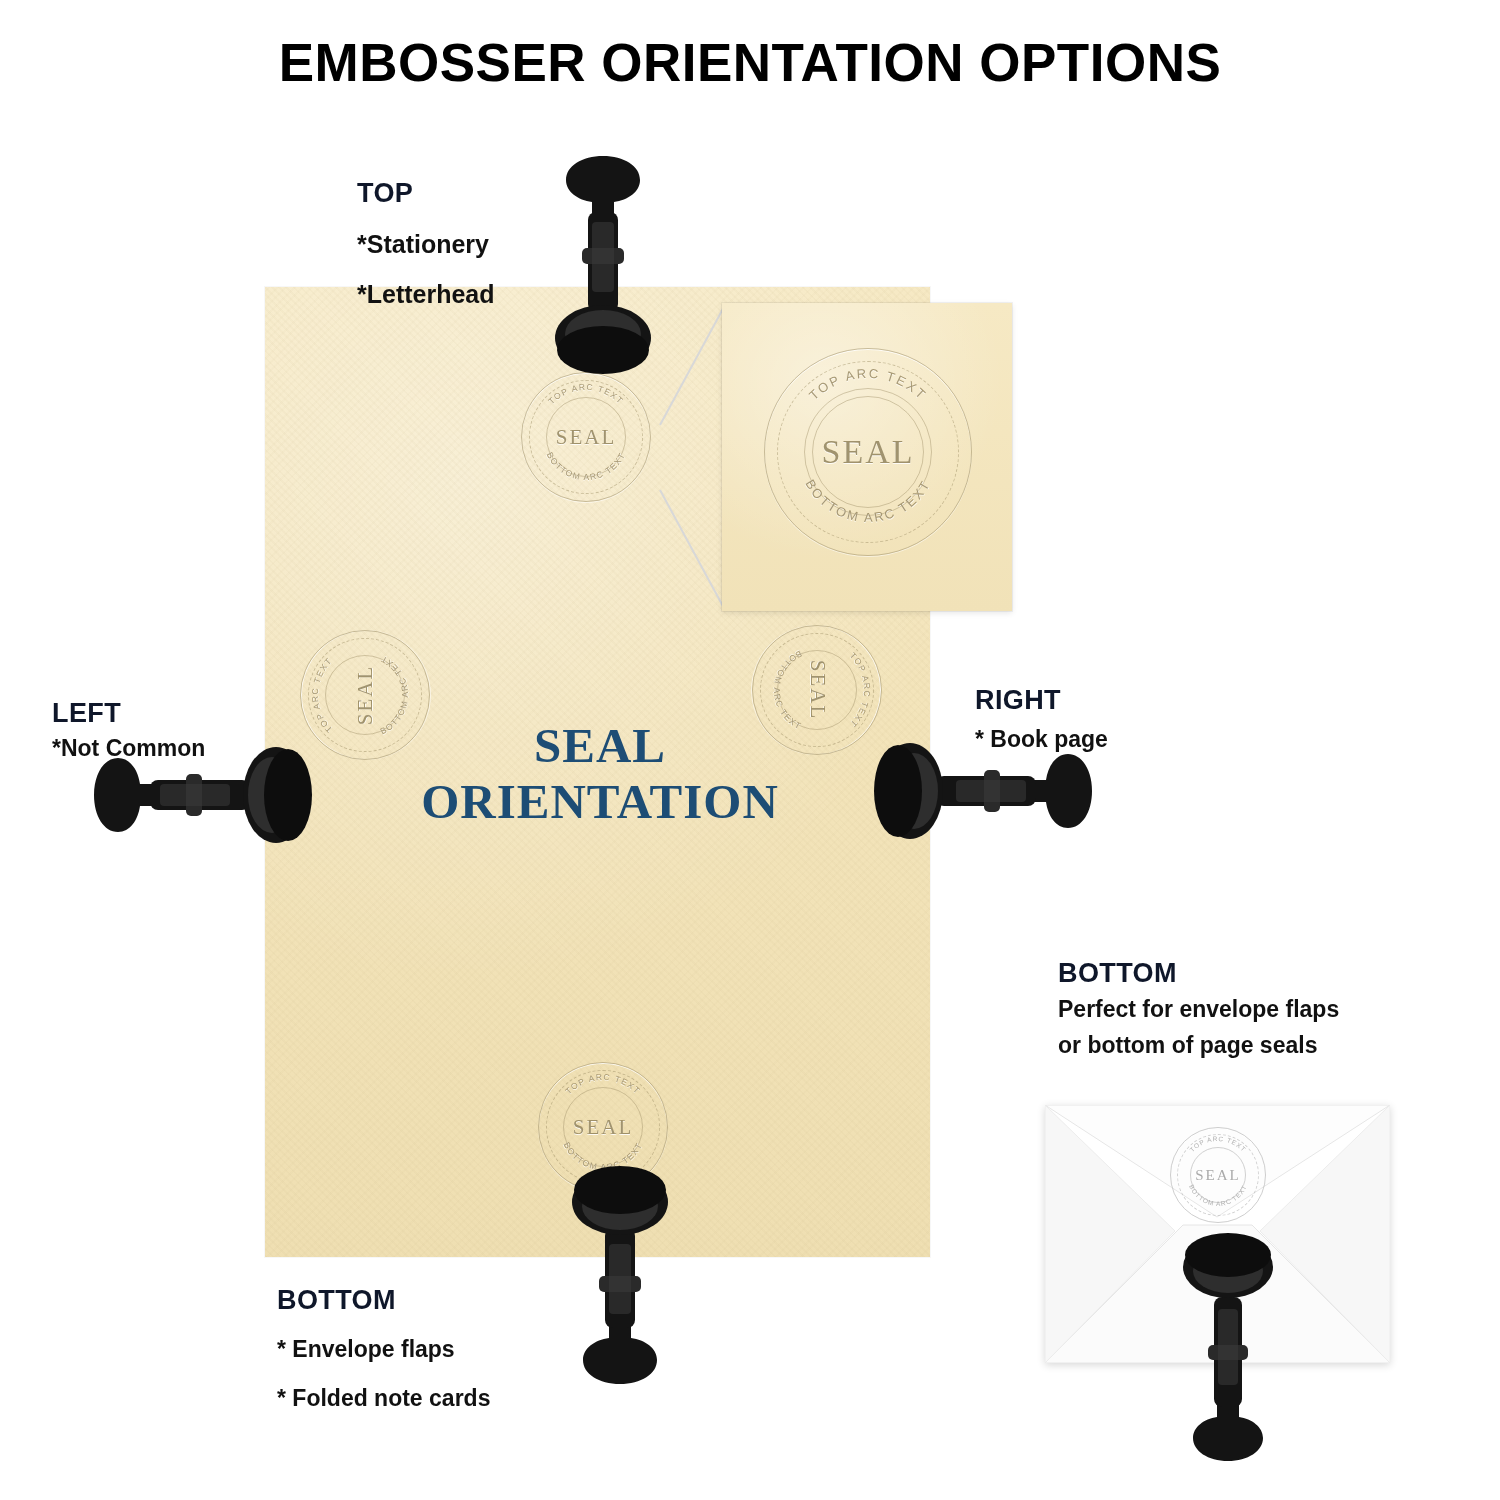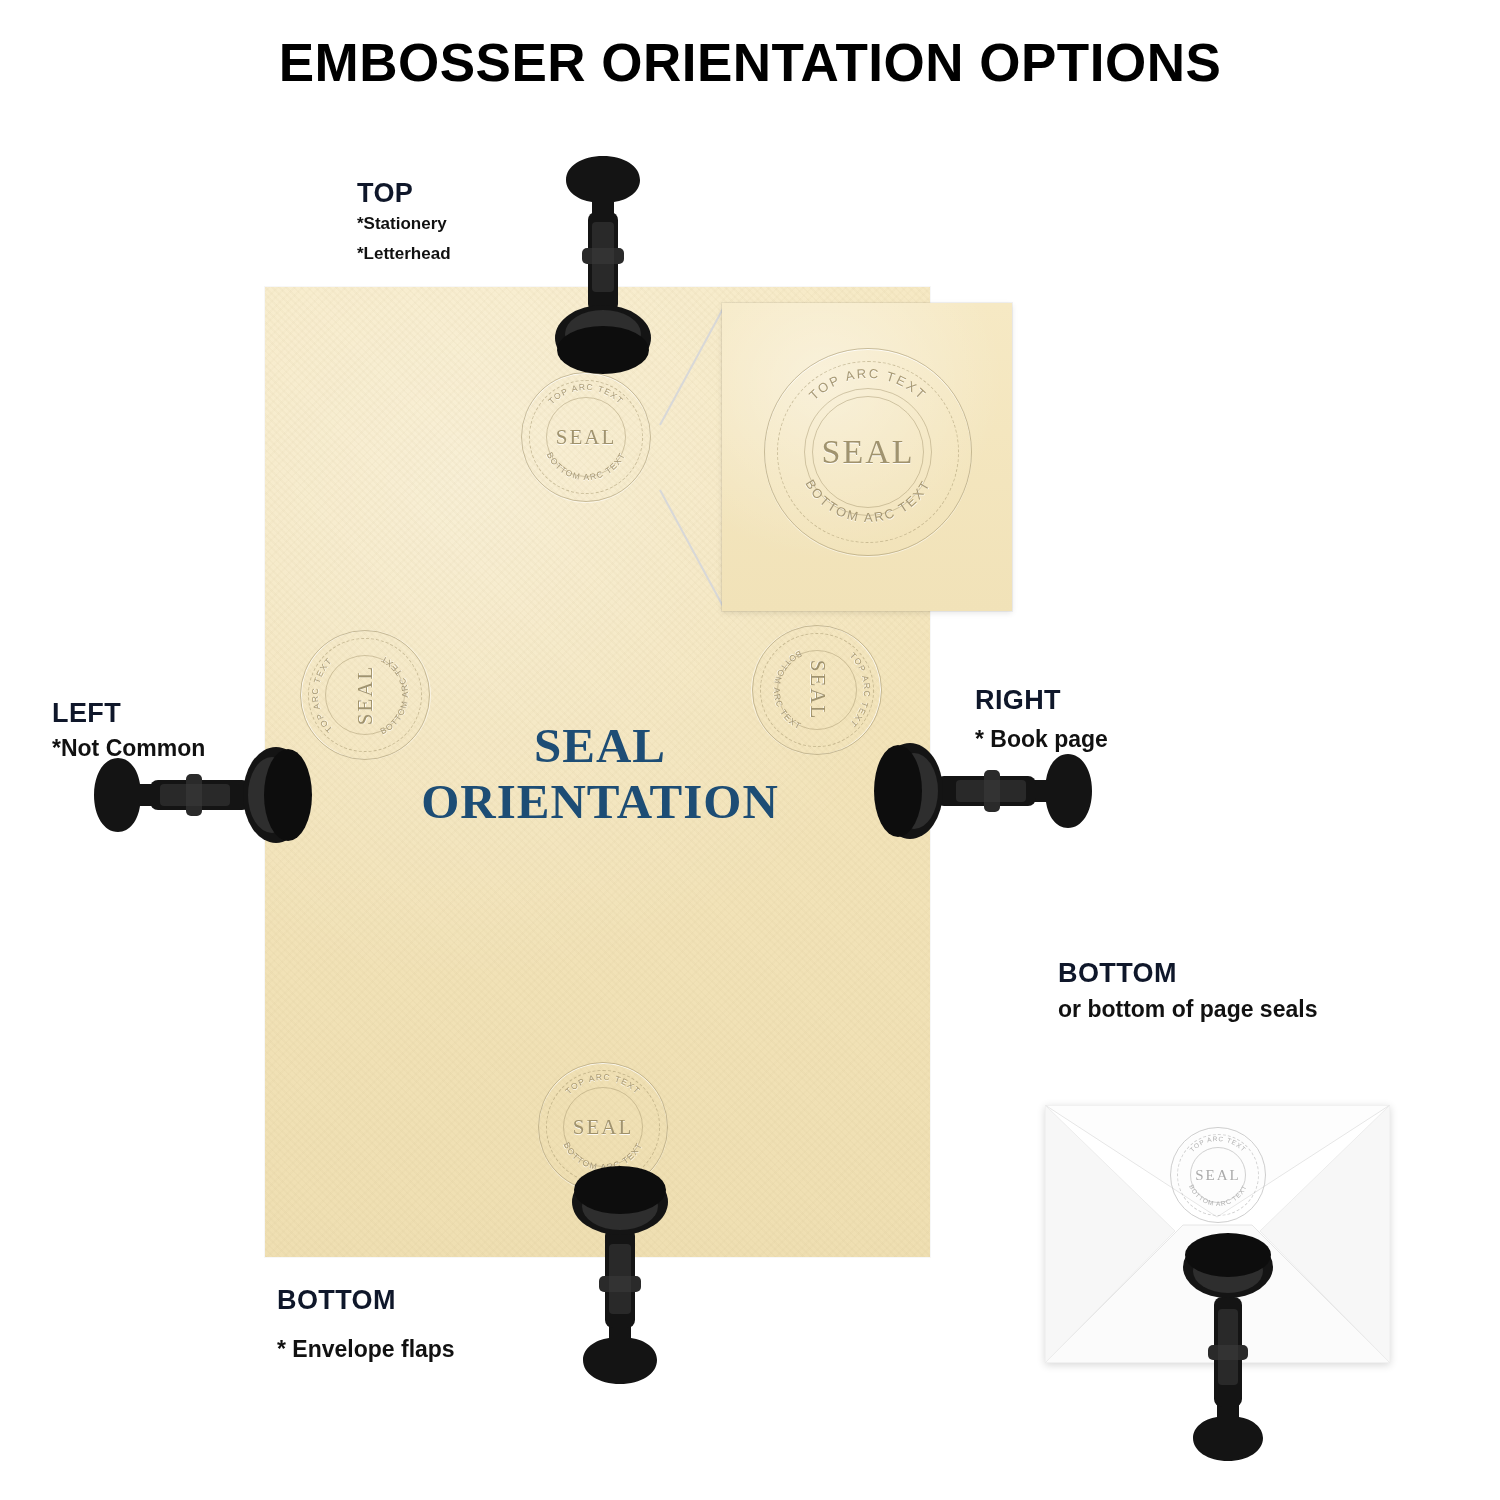--- a/index.html
+++ b/index.html
@@ -86,21 +86,21 @@
   
   .embosser{position:absolute;}
   .embosser svg{display:block;}
   
   .lbl-head{
     color:#0f172a;font-weight:bold;letter-spacing:.4px;
   }
   .lbl-sub{color:#111111;font-weight:bold;}
   #label-top{position:absolute;left:357px;top:178px;width:230px;}
   #label-top .lbl-head{font-size:27px;}
-  #label-top .lbl-sub{font-size:17px;line-height:30px;margin-top:0;}
+  #label-top .lbl-sub{font-size:25px;line-height:30px;margin-top:20px;}
   #label-left{position:absolute;left:52px;top:698px;width:230px;}
   #label-left .lbl-head{font-size:27px;}
   #label-left .lbl-sub{font-size:23px;line-height:30px;margin-top:4px;}
   #label-right{position:absolute;left:975px;top:685px;width:260px;}
   #label-right .lbl-head{font-size:27px;}
   #label-right .lbl-sub{font-size:23px;line-height:30px;margin-top:8px;}
   #label-bottom{position:absolute;left:277px;top:1285px;width:300px;}
   #label-bottom .lbl-head{font-size:27px;}
   #label-bottom .lbl-sub{font-size:23px;line-height:32px;margin-top:17px;}
   #label-bottom-right{position:absolute;left:1058px;top:958px;width:380px;}
@@ -346,18 +346,20 @@
 </div>
 
 <div id="label-right">
   <div class="lbl-head">RIGHT</div>
   <div class="lbl-sub">* Book page</div>
 </div>
 
 <div id="label-bottom">
   <div class="lbl-head">BOTTOM</div>
   <div class="lbl-sub">* Envelope flaps</div>
+  <div class="lbl-sub">* Folded note cards</div>
 </div>
 
 <div id="label-bottom-right">
   <div class="lbl-head">BOTTOM</div>
+  <div class="lbl-sub">Perfect for envelope flaps</div>
   <div class="lbl-sub">or bottom of page seals</div>
 </div>
 
 </body></html>

